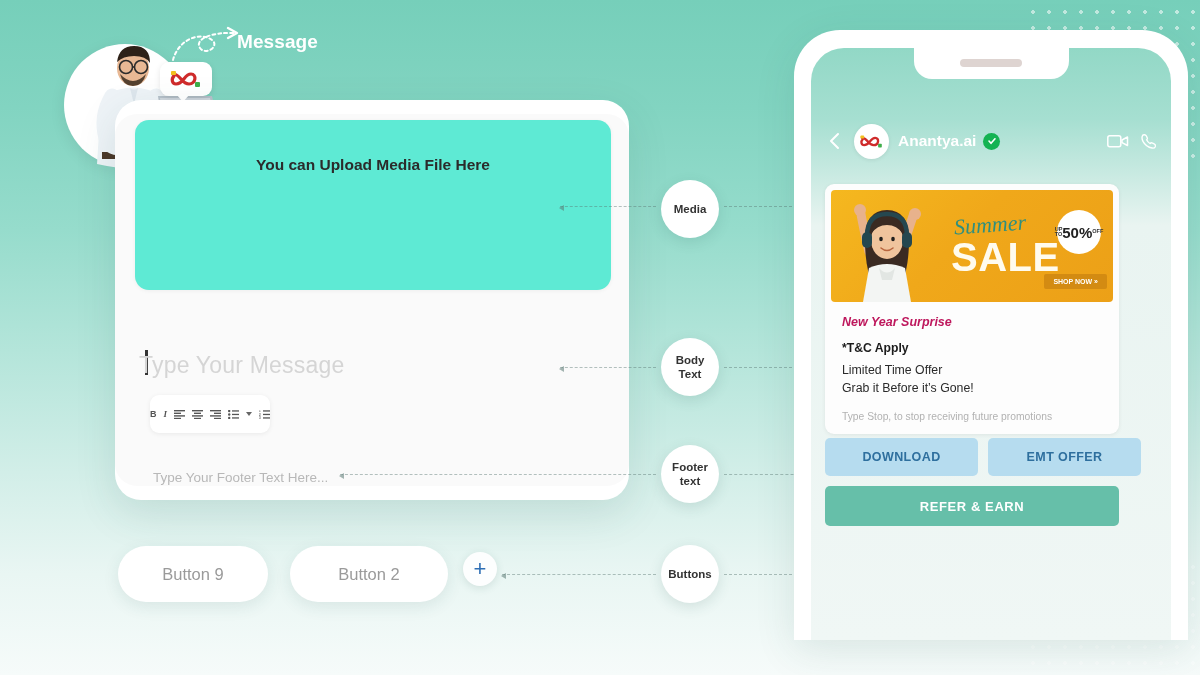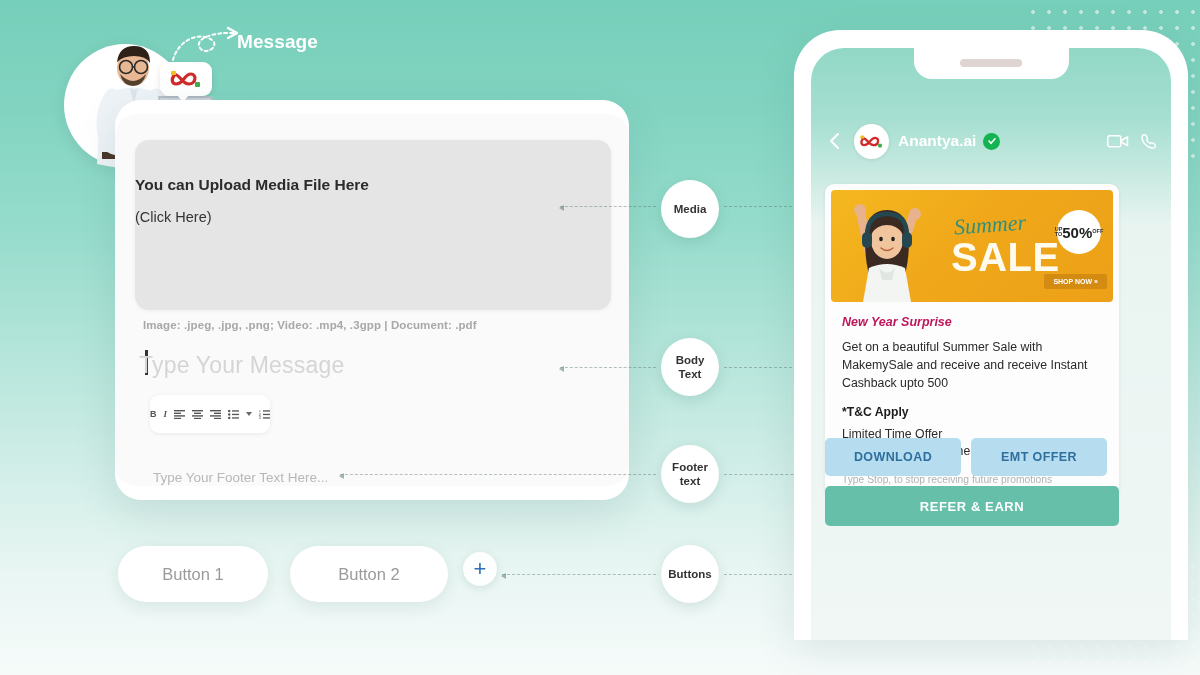--- a/index.html
+++ b/index.html
@@ -62,24 +62,25 @@
     width: 514px; height: 400px;
     background: #ffffff; border-radius: 26px;
     box-shadow: 0 14px 40px rgba(40,90,85,.13);
   }
   .editor-inner {
     position: absolute; left: 0px; top: 14px;
     width: 514px; height: 372px;
     background: #fafafa; border-radius: 22px;
   }
   .dropzone {
-    position: absolute; left: 20px; top: 26px;
+    position: absolute; left: 20px; top: 6px;
     width: 476px; height: 170px;
-    background: #e5e5e5; border-radius: 14px;
+    background: #5eead4; border-radius: 14px;
     box-shadow: 0 1px 4px rgba(0,0,0,.05);
+    text-align: center;
   }
   .dropzone-title {
     margin-top: 36px; font-size: 15.5px; font-weight: bold; color: #2b2b2b;
   }
   .choose-file-btn {
     display: inline-block; margin-top: 18px;
     padding: 11px 40px; border: 1.5px solid #7fa8cf; border-radius: 30px;
     color: #2f6fb5; font-size: 15px; font-weight: bold; background: #fff;
     cursor: pointer;
   }
@@ -240,21 +241,21 @@
     padding: 4px 9px; border-radius: 2px; cursor: pointer;
   }
   .girl { position: absolute; left: 8px; bottom: 0; width: 110px; height: 112px; }
 
   .msg-title { margin: 13px 0 0 11px; font-size: 12.5px; font-weight: bold; color: #be185d; font-style: italic; }
   .msg-body  { margin: 9px 0 0 11px; width: 258px; font-size: 12.3px; line-height: 1.48; color: #2a2a2a; }
   .msg-tc    { margin: 12px 0 0 11px; font-size: 12.2px; font-weight: bold; color: #1c1c1c; }
   .msg-sub   { margin: 7px 0 0 11px; font-size: 12.3px; line-height: 1.45; color: #2a2a2a; }
   .msg-foot  { margin: 13px 0 0 11px; font-size: 10.3px; color: #b2b2b2; }
 
-  .cta-row { position: absolute; left: 14px; top: 390px; width: 282px; display: flex; gap: 10px; }
+  .cta-row { position: absolute; left: 14px; top: 390px; width: 316px; display: flex; gap: 10px; }
   .cta {
     flex: 1; height: 38px; background: #b6dcef; border-radius: 5px;
     display: flex; align-items: center; justify-content: center;
     font-size: 12.5px; font-weight: bold; color: #2e6f9e; letter-spacing: .4px;
     cursor: pointer;
   }
   .cta-wide {
     position: absolute; left: 14px; top: 438px;
     width: 294px; height: 40px; background: #66bfa9; border-radius: 5px;
     display: flex; align-items: center; justify-content: center;
@@ -313,24 +314,22 @@
     <rect x="2" y="2" width="5" height="4" rx="1" fill="#f2c01f"></rect>
     <rect x="26" y="13" width="5" height="5" rx="1" fill="#3fae4a"></rect>
   </svg>
 </div>
 
 <div class="editor-card">
   <div class="editor-inner">
 
     <div class="dropzone">
       <div class="dropzone-title">You can Upload Media File Here</div>
-      <div class="click-here">(Click Here)</div>
     </div>
 
-    <div class="format-hint">Image: .jpeg, .jpg, .png; Video: .mp4, .3gpp  |  Document: .pdf</div>
 
     <div class="caret"></div>
     <div class="msg-placeholder">Type Your Message</div>
 
     <div class="format-toolbar">
       <div class="fmt-btn">B</div>
       <div class="fmt-btn" style="font-style:italic;font-family:'Liberation Serif',serif;">I</div>
       <div class="fmt-btn">
         <svg width="11" height="9" viewBox="0 0 11 9">
           <rect y="0" width="11" height="1.4" fill="#555"></rect>
@@ -379,21 +378,21 @@
           <text x="0" y="9.2" font-size="3" fill="#555">3</text>
             <rect x="4" y="7.3" width="7" height="1.3" fill="#555"></rect>
         </svg>
       </div>
     </div>
 
     <div class="footer-placeholder">Type Your Footer Text Here...</div>
   </div>
 </div>
 
-<div class="btn-pill" id="btn1">Button 1</div>
+<div class="btn-pill" id="btn1">Button 9</div>
 <div class="btn-pill" id="btn2">Button 2</div>
 <div class="add-btn">+</div>
 
 <div class="dline left-arrow" style="left:560px; top:206px; width:96px;"></div>
 <div class="dline" style="left:724px; top:206px; width:88px;"></div>
 
 <div class="dline left-arrow" style="left:560px; top:367px; width:96px;"></div>
 <div class="dline" style="left:724px; top:367px; width:103px;"></div>
 
 <div class="dline left-arrow" style="left:340px; top:474px; width:316px;"></div>
@@ -486,21 +485,20 @@
         <div class="banner-sale">SALE</div>
         <div class="badge-circle">
           <div class="badge-upto">UP TO</div>
           <div class="badge-pct">50%</div>
           <div class="badge-off">OFF</div>
         </div>
         <div class="shop-now">SHOP NOW »</div>
       </div>
 
       <div class="msg-title">New Year Surprise</div>
-      <div class="msg-body">Get on a beautiful Summer Sale with MakemySale and receive and receive Instant Cashback upto 500</div>
       <div class="msg-tc">*T&amp;C Apply</div>
       <div class="msg-sub">Limited Time Offer</div>
       <div class="msg-sub" style="margin-top:0;">Grab it Before it’s Gone!</div>
       <div class="msg-foot">Type Stop, to stop receiving future promotions</div>
     </div>
 
     <div class="cta-row">
       <div class="cta">DOWNLOAD</div>
       <div class="cta">EMT OFFER</div>
     </div>

